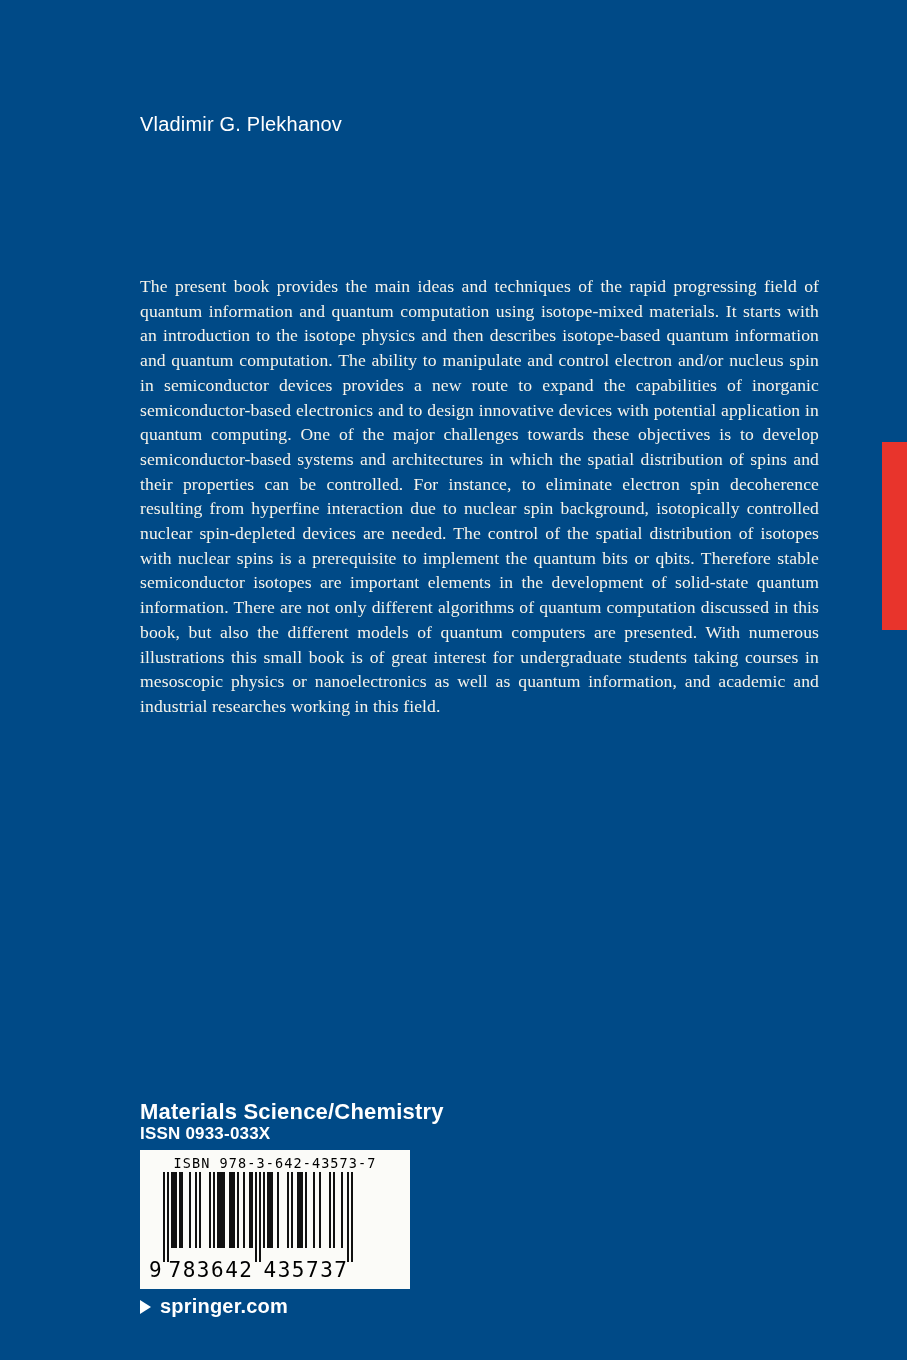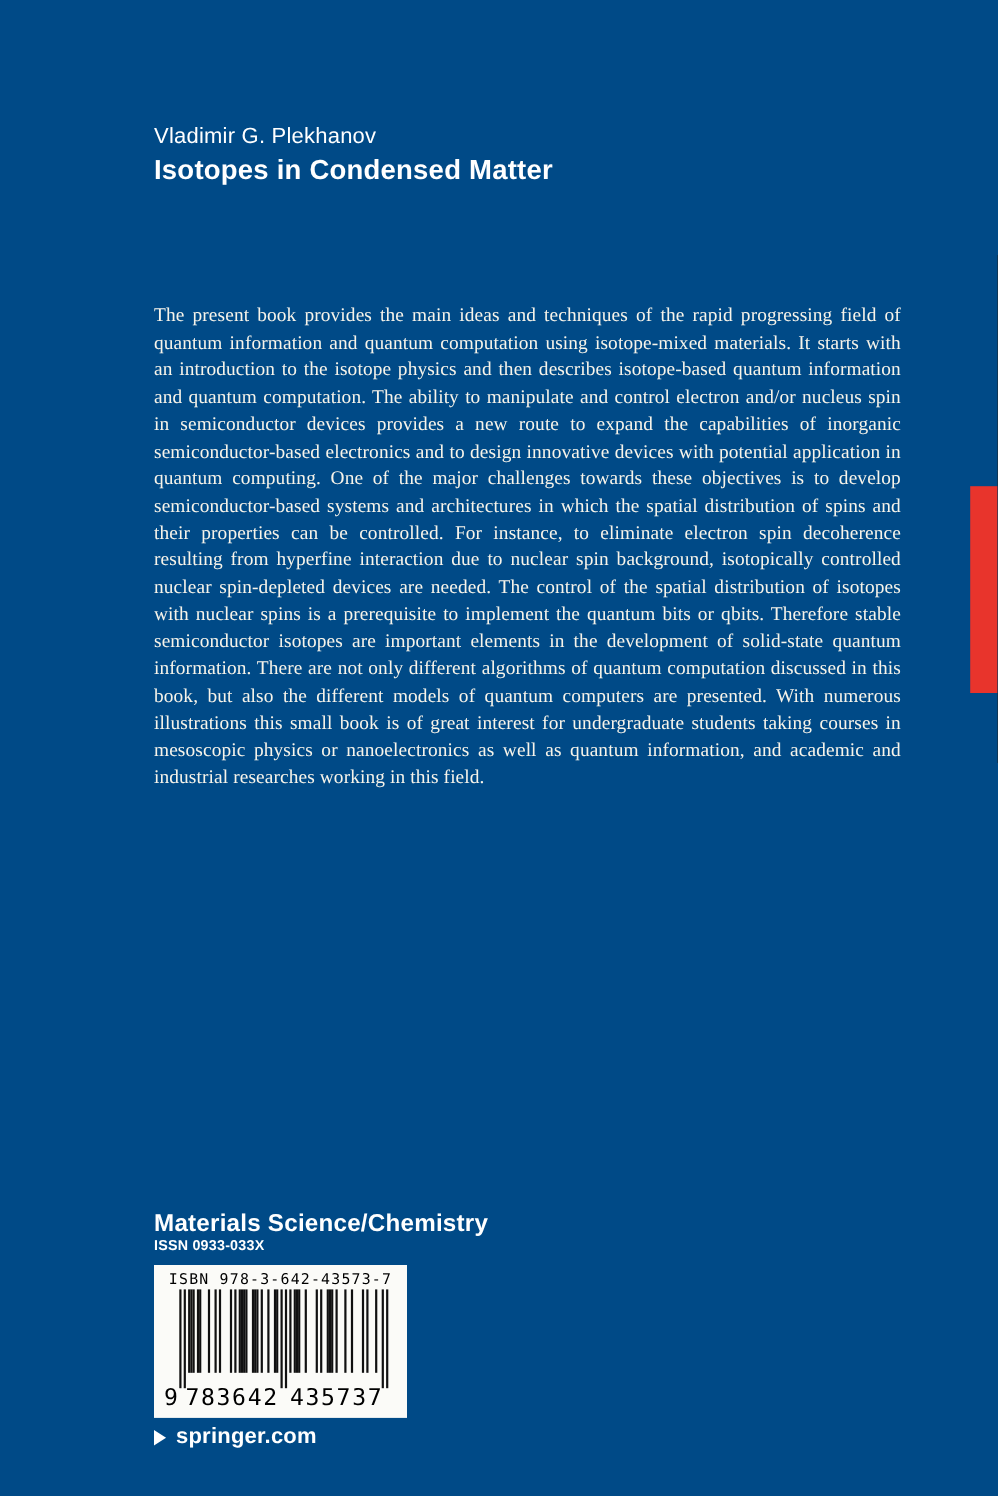--- a/index.html
+++ b/index.html
@@ -47,25 +47,25 @@
     position:absolute;right:0;top:442px;
     width:25px;height:188px;
     background:var(--accent);
   }
   .subject-line{
     position:absolute;left:140px;top:1099px;
     font-size:22px;font-weight:bold;color:#ffffff;letter-spacing:.2px;
   }
   .issn-line{
     position:absolute;left:140px;top:1124px;
-    font-size:13px;font-weight:bold;color:#ffffff;letter-spacing:.2px;text-align:center;
+    font-size:17px;font-weight:bold;color:#ffffff;letter-spacing:.2px;text-align:center;
   }
   .barcode-panel{
     position:absolute;left:140px;top:1150px;
-    width:230px;height:139px;
+    width:270px;height:139px;
     background:var(--panel);
     padding:5px 9px 0 9px;
   }
   .isbn-label{
     font-family:"DejaVu Sans Mono",monospace;
     font-size:13.5px;color:#000;
     letter-spacing:1.1px;white-space:nowrap;
     text-align:center;
   }
   .barcode-panel svg{display:block;margin-top:1px;}
@@ -89,21 +89,20 @@
   }
 </style>
 </head>
 <body>
 
 <div class="page">
 
 
   <div class="author">Vladimir G. Plekhanov</div>
 
-  <div class="book-title">Isotopes in Condensed Matter</div>
 
   <div class="synopsis">The present book provides the main ideas and techniques of the rapid progressing field of quantum information and quantum computation using isotope-mixed materials. It starts with an introduction to the isotope physics and then describes isotope-based quantum information and quantum computation. The ability to manipulate and control electron and/or nucleus spin in semiconductor devices provides a new route to expand the capabilities of inorganic semiconductor-based electronics and to design innovative devices with potential application in quantum computing. One of the major challenges towards these objectives is to develop semiconductor-based systems and architectures in which the spatial distribution of spins and their properties can be controlled. For instance, to eliminate electron spin decoherence resulting from hyperfine interaction due to nuclear spin background, isotopically controlled nuclear spin-depleted devices are needed. The control of the spatial distribution of isotopes with nuclear spins is a prerequisite to implement the quantum bits or qbits. Therefore stable semiconductor isotopes are important elements in the development of solid-state quantum information. There are not only different algorithms of quantum computation discussed in this book, but also the different models of quantum computers are presented. With numerous illustrations this small book is of great interest for undergraduate students taking courses in mesoscopic physics or nanoelectronics as well as quantum information, and academic and industrial researches working in this field.</div>
 
   <div class="spine-tab"></div>
 
   <div class="subject-line">Materials Science/Chemistry</div>
 
   <div class="issn-line">ISSN 0933-033X</div>
 
   <div class="barcode-panel">

